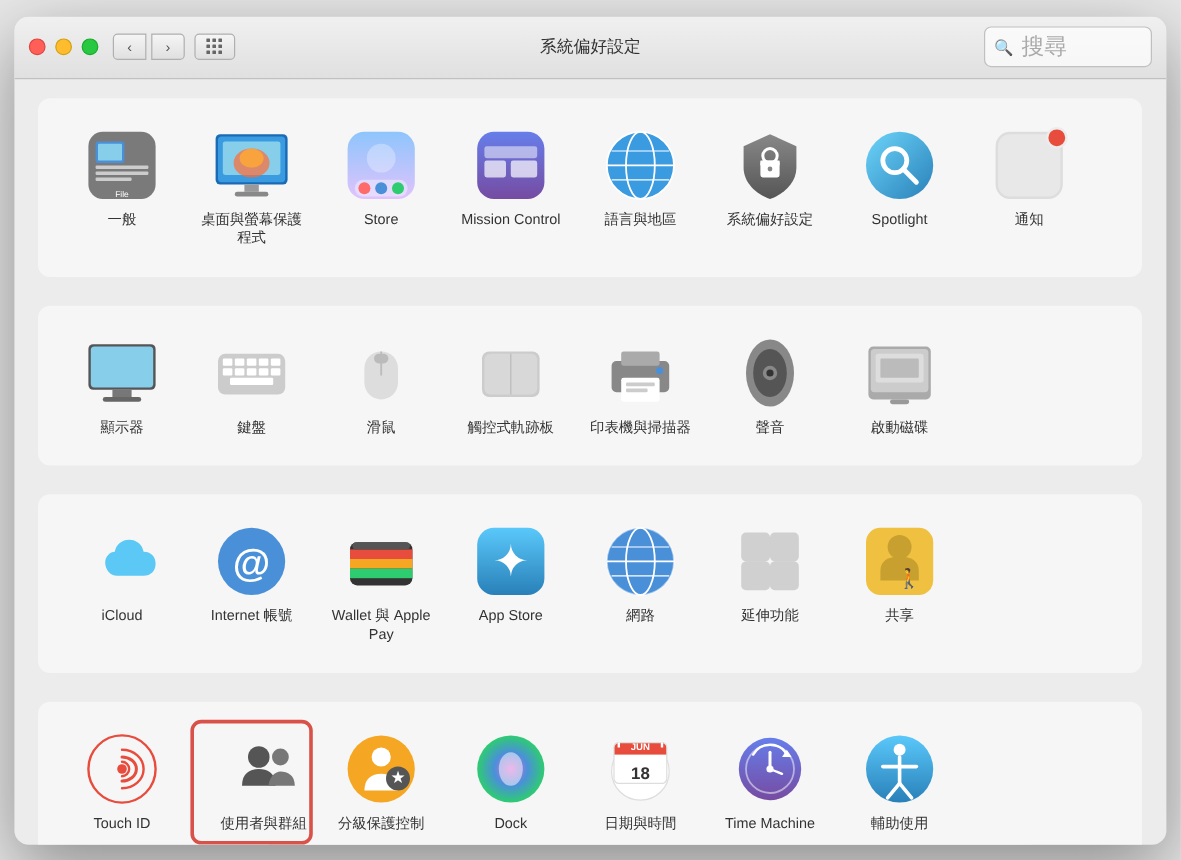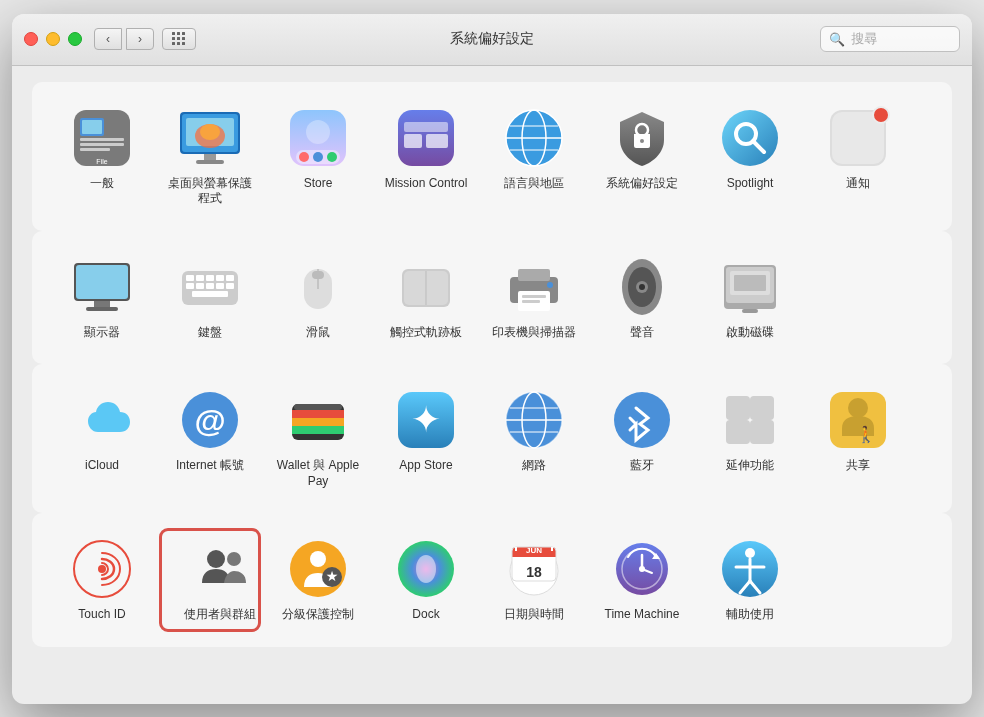--- a/index.html
+++ b/index.html
@@ -104,28 +104,28 @@
       display: flex;
       align-items: center;
       background: rgba(255,255,255,0.7);
       border: 1px solid #c0c0c0;
       border-radius: 6px;
       padding: 3px 8px;
       gap: 6px;
       width: 140px;
     }
     .search-icon { color: #999; font-size: 13px; }
-    .search-placeholder { color: #aaa; font-size: 13px; }
+    .search-placeholder { color: #aaa; font-size: 19px; }
     .content {
       flex: 1;
       overflow-y: auto;
       padding: 16px 20px;
       display: flex;
       flex-direction: column;
-      gap: 0;
+      gap: 24px;
     }
     .section {
       background: rgba(255,255,255,0.5);
       border-radius: 10px;
       padding: 16px 20px;
       display: flex;
       flex-wrap: wrap;
       gap: 8px;
       justify-content: flex-start;
     }
@@ -496,29 +496,20 @@
             <ellipse cx="32" cy="32" rx="12" ry="28" fill="none" stroke="white" stroke-width="1.5"></ellipse>
             <line x1="4" y1="32" x2="60" y2="32" stroke="white" stroke-width="1.5"></line>
             <line x1="8" y1="20" x2="56" y2="20" stroke="white" stroke-width="1"></line>
             <line x1="8" y1="44" x2="56" y2="44" stroke="white" stroke-width="1"></line>
             <circle cx="32" cy="32" r="28" fill="none" stroke="rgba(255,255,255,0.5)" stroke-width="1.5"></circle>
           </svg>
         </div>
         <span class="pref-label">網路</span>
       </div>
 
-      <div class="pref-item">
-        <div class="pref-icon">
-          <svg width="64" height="64" viewBox="0 0 64 64">
-            <circle cx="32" cy="32" r="28" fill="#4a90d9"></circle>
-            <path d="M26 20 L38 30 L30 36 L38 42 L26 52 L26 36 L20 42 M26 36 L20 30" stroke="white" stroke-width="3" fill="none" stroke-linecap="round"></path>
-          </svg>
-        </div>
-        <span class="pref-label">藍牙</span>
-      </div>
 
       <div class="pref-item">
         <div class="pref-icon">
           <svg width="64" height="64" viewBox="0 0 64 64">
             <rect x="8" y="8" width="24" height="24" rx="4" fill="#aaa" opacity="0.5"></rect>
             <rect x="32" y="8" width="24" height="24" rx="4" fill="#aaa" opacity="0.5"></rect>
             <rect x="8" y="32" width="24" height="24" rx="4" fill="#aaa" opacity="0.5"></rect>
             <rect x="32" y="32" width="24" height="24" rx="4" fill="#aaa" opacity="0.5"></rect>
           </svg>
         </div>

